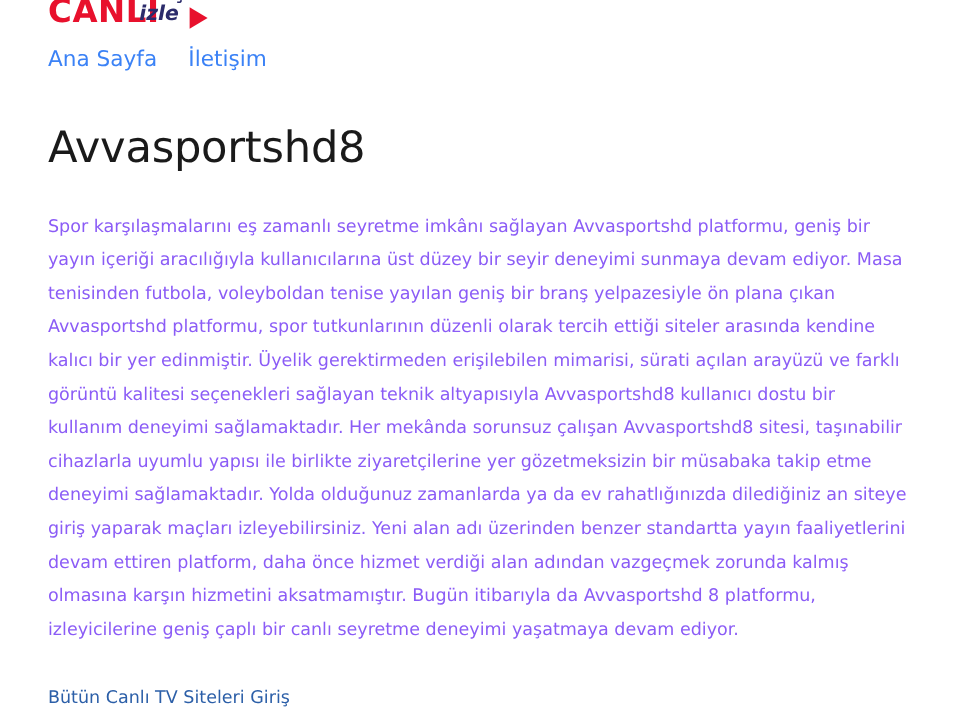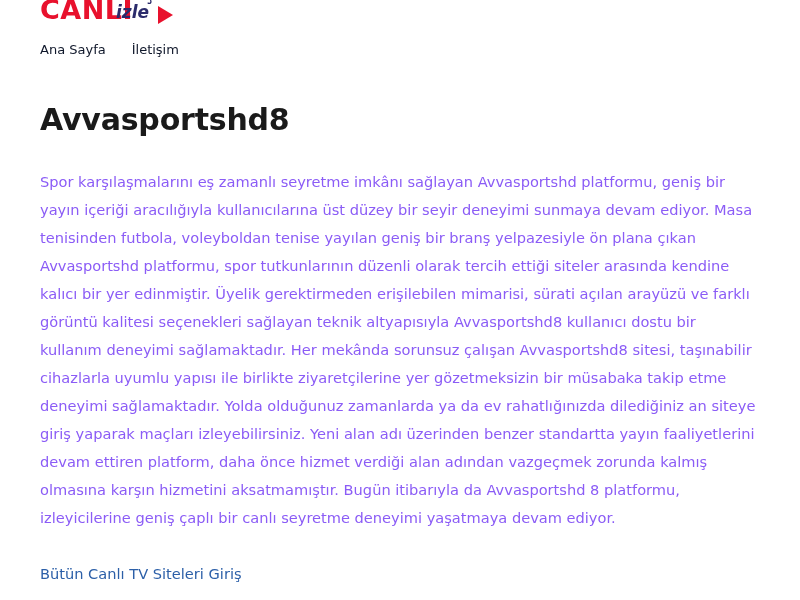--- a/index.html
+++ b/index.html
@@ -82,36 +82,36 @@
   
   .main-nav {
     position: absolute;
     left: 40px;
     top: 41px;
     display: flex;
     align-items: center;
     gap: 26px;
   }
   .nav-link {
-    font-size: 13px;
-    color: #0f172a;
+    font-size: 18px;
+    color: #3b82f6;
     text-decoration: none;
     line-height: 18px;
     white-space: nowrap;
   }
 
   
   .content {
     padding: 0 40px;
   }
 
   .page-title {
     margin: 32px 0 0 0;
-    font-size: 30px;
-    font-weight: bold;
+    font-size: 36px;
+    font-weight: normal;
     letter-spacing: -0.2px;
     color: #1a1a1a;
     line-height: 1.2;
   }
 
   .article-body {
     margin-top: 30px;
     width: 720px;
   }
 

